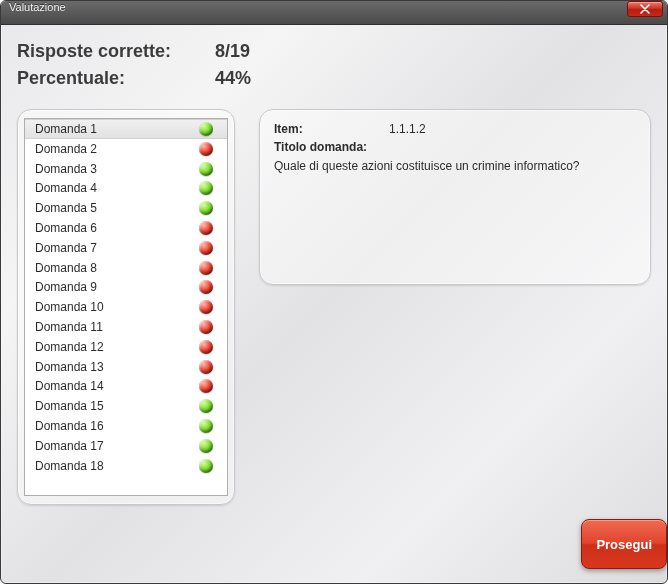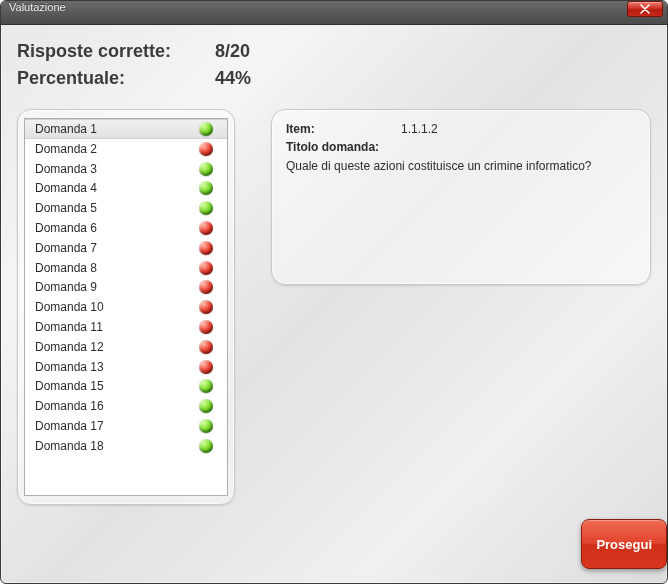--- a/index.html
+++ b/index.html
@@ -39,21 +39,21 @@
   }
   .summary {
     font-family: "Helvetica Neue", Arial, sans-serif;
     font-weight: 700;
     color: #3b3b3b;
     font-size: 18px;
     margin: 6px 0 14px 2px;
   }
   .summary-row { display: flex; margin-bottom: 6px; }
   .summary-row .lbl { width: 198px; }
-  .panels { display: flex; gap: 36px; padding: 0 2px; }
+  .panels { display: flex; gap: 24px; padding: 0 2px; }
   .panel {
     background: rgba(255,255,255,0.45);
     border: 1px solid #c9c9cb;
     border-radius: 14px;
     box-shadow: 0 1px 2px rgba(0,0,0,0.12), inset 0 0 0 1px rgba(255,255,255,0.5);
   }
   .panel-left {
     width: 218px; height: 396px;
     padding: 8px 6px;
   }
@@ -126,21 +126,21 @@
         <path d="M1 1 L9 9 M9 1 L1 9" stroke="#fff" stroke-width="1.6" stroke-linecap="round"></path>
       </svg>
     </div>
   </div>
 
   <div class="content">
 
     <div class="summary">
       <div class="summary-row">
         <span class="lbl">Risposte corrette:</span>
-        <span class="val">8/20</span>
+        <span class="val">8/19</span>
       </div>
       <div class="summary-row">
         <span class="lbl">Percentuale:</span>
         <span class="val">44%</span>
       </div>
     </div>
 
     <div class="panels">
 
       <div class="panel panel-left">
@@ -188,20 +188,24 @@
             <div class="qrow">
               <span class="qlabel">Domanda 11</span>
               <span class="dot red"></span>
             </div>
             <div class="qrow">
               <span class="qlabel">Domanda 12</span>
               <span class="dot red"></span>
             </div>
             <div class="qrow">
               <span class="qlabel">Domanda 13</span>
+              <span class="dot red"></span>
+            </div>
+            <div class="qrow">
+              <span class="qlabel">Domanda 14</span>
               <span class="dot red"></span>
             </div>
             <div class="qrow">
               <span class="qlabel">Domanda 15</span>
               <span class="dot green"></span>
             </div>
             <div class="qrow">
               <span class="qlabel">Domanda 16</span>
               <span class="dot green"></span>
             </div>

